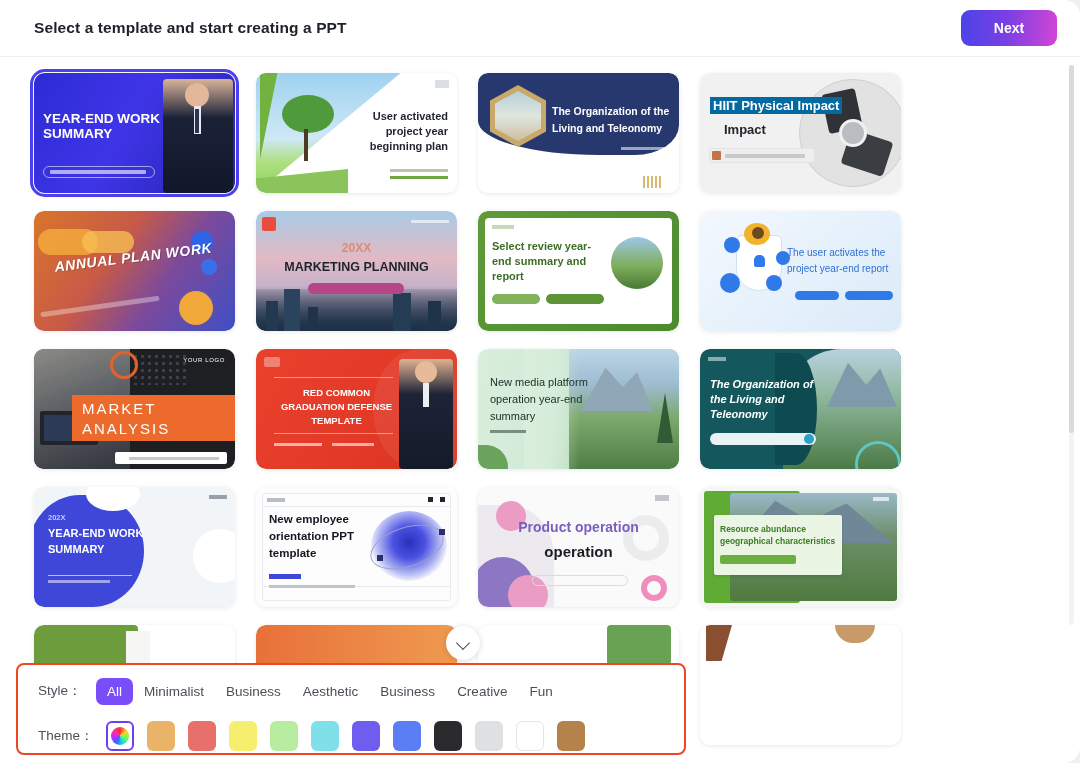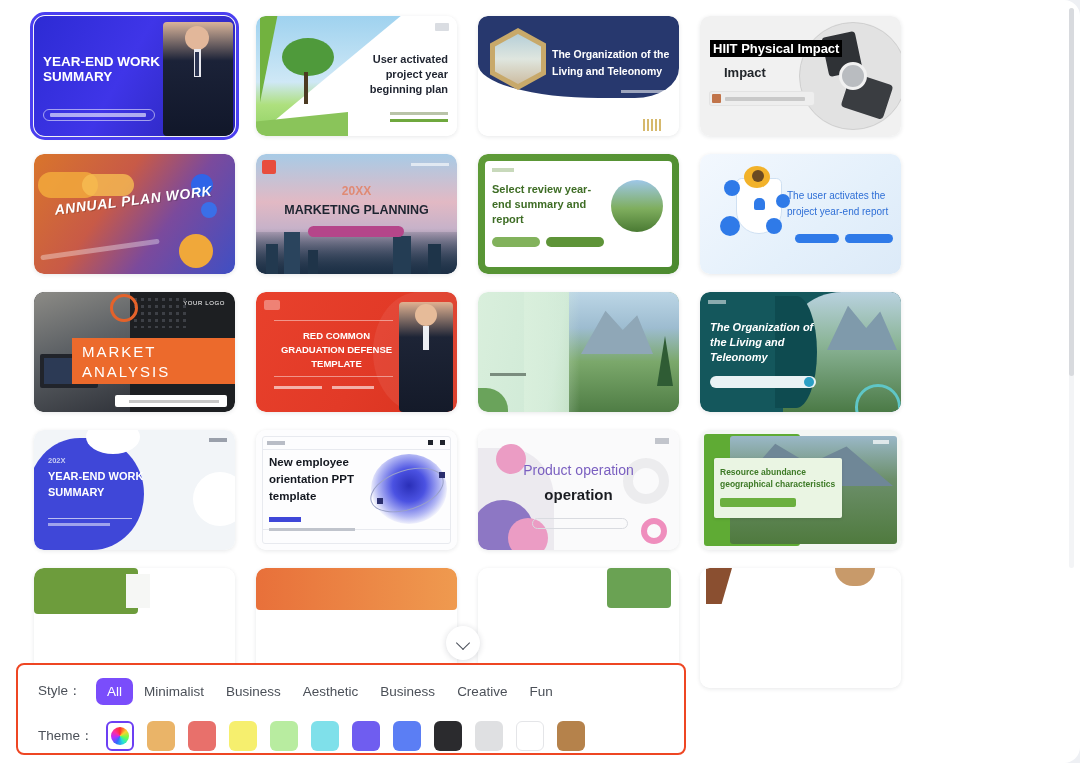--- a/index.html
+++ b/index.html
@@ -222,20 +222,24 @@
   }
 </style>
 </head>
 <body>
 
 <div class="app">
 
 
   <div class="main">
 
+    <div class="header">
+      <div class="header-title">Select a template and start creating a PPT</div>
+      <button class="next-btn">Next</button>
+    </div>
 
     <div class="grid-wrap">
       <div class="vscroll-track"></div>
       <div class="vscroll"></div>
 
       <div class="grid">
 
         <div class="card selected">
           <div class="thumb" style="background:linear-gradient(120deg,#2d2bd4 0%,#3f35e8 45%,#2522ae 100%);">
             <div style="position:absolute;right:2px;top:6px;width:70px;height:114px;background:linear-gradient(180deg,#d9b49a 0%,#1b2238 34%,#11172a 100%);border-radius:4px;"></div>
@@ -276,21 +280,21 @@
 
         <div class="card">
           <div class="thumb" style="background:#f1f1f1;">
             <div style="position:absolute;right:-6px;top:6px;width:108px;height:108px;border-radius:50%;background:#e2e2e2;overflow:hidden;">
               <div style="position:absolute;left:26px;top:12px;width:34px;height:40px;background:#2f3236;transform:rotate(-12deg);border-radius:4px;"></div>
               <div style="position:absolute;left:46px;top:56px;width:44px;height:36px;background:#3a3d41;transform:rotate(18deg);border-radius:4px;"></div>
               <div style="position:absolute;left:0;top:0;width:100%;height:100%;border-radius:50%;border:1px solid #cfcfcf;"></div>
               <div style="position:absolute;left:50%;top:50%;width:28px;height:28px;margin:-14px 0 0 -14px;border-radius:50%;background:#b9bcc0;border:3px solid #f1f1f1;"></div>
             </div>
           </div>
-          <div class="tt" style="left:10px;top:24px;font-size:13px;font-weight:bold;color:#fff;background:#000000;padding:1px 3px;">HIIT Physical Impact</div>
+          <div class="tt" style="left:10px;top:24px;font-size:13px;font-weight:bold;color:#fff;background:#0369a1;padding:1px 3px;">HIIT Physical Impact</div>
           <div class="tt" style="left:10px;top:49px;font-size:13px;font-weight:bold;color:#22262b;padding-left:14px;">Impact</div>
           <div class="tt" style="left:10px;top:76px;width:104px;height:13px;background:#eeeeee;border-radius:2px;box-shadow:0 0 0 1px #e3e3e3;"></div>
           <div class="tt" style="left:12px;top:78px;width:9px;height:9px;background:#c1744a;border-radius:1px;"></div>
           <div class="tt" style="left:25px;top:81px;width:80px;height:4px;background:#c9c9c9;border-radius:1px;"></div>
         </div>
 
         <div class="card">
           <div class="thumb" style="background:linear-gradient(125deg,#d9752b 0%,#c85a47 38%,#7b4a9c 64%,#3f4fc4 100%);">
             <div style="position:absolute;left:4px;top:18px;width:60px;height:26px;border-radius:13px;background:#f2a93c;opacity:.85;"></div>
             <div style="position:absolute;left:48px;top:20px;width:52px;height:22px;border-radius:11px;background:#f6bd52;opacity:.8;"></div>
@@ -376,20 +380,21 @@
         </div>
 
         <div class="card">
           <div class="thumb" style="background:linear-gradient(100deg,#d9efdc 0%,#cfe9d6 40%,#a9cfa5 68%,#6f9c63 100%);">
             <div style="position:absolute;right:0;top:0;width:110px;height:100%;background:linear-gradient(180deg,#bcd6e6 0%,#9dbcd0 30%,#7ba86b 58%,#4f7d45 100%);"></div>
             <div style="position:absolute;right:26px;top:16px;width:72px;height:46px;background:#8fa7b7;clip-path:polygon(0 100%,34% 6%,58% 48%,78% 16%,100% 100%);"></div>
             <div style="position:absolute;right:6px;top:44px;width:16px;height:50px;background:#2f5c34;clip-path:polygon(50% 0,100% 100%,0 100%);"></div>
             <div style="position:absolute;right:0;top:0;bottom:0;width:56px;background:linear-gradient(90deg,rgba(217,239,220,1) 0%, rgba(217,239,220,0) 100%);left:46px;"></div>
             <div style="position:absolute;left:0;bottom:0;width:30px;height:24px;background:#6aa35b;border-top-right-radius:22px;"></div>
           </div>
+          <div class="tt" style="left:12px;top:25px;color:#23302a;font-size:11px;line-height:17px;width:108px;">New media platform operation year-end summary</div>
           <div class="tt" style="left:12px;top:81px;width:36px;height:3px;background:#7a8c7e;"></div>
         </div>
 
         <div class="card">
           <div class="thumb" style="background:#14575c;">
             <div style="position:absolute;right:0;top:0;width:118px;height:120px;border-radius:50% 0 0 0;background:linear-gradient(180deg,#b9d2e0 0%,#8cb598 42%,#4b7a46 100%);"></div>
             <div style="position:absolute;right:4px;top:10px;width:70px;height:48px;background:#7f9aab;clip-path:polygon(0 100%,30% 8%,56% 54%,76% 20%,100% 100%);"></div>
             <div style="position:absolute;right:84px;top:4px;width:42px;height:112px;background:#0e4b50;border-radius:0 70% 70% 0;"></div>
             <div style="position:absolute;right:0;bottom:-18px;width:46px;height:46px;border-radius:50%;border:3px solid #5fc6c6;"></div>
             <div style="position:absolute;left:8px;top:8px;width:18px;height:4px;background:rgba(255,255,255,.5);"></div>
@@ -433,21 +438,21 @@
         <div class="card">
           <div class="thumb" style="background:#fafafb;">
             <div style="position:absolute;left:-16px;top:18px;width:92px;height:102px;background:#eceaef;border-radius:0 50% 0 0;"></div>
             <div style="position:absolute;left:-6px;bottom:-12px;width:62px;height:62px;border-radius:50% 50% 0 0;background:#8d77c4;"></div>
             <div style="position:absolute;left:30px;bottom:-8px;width:40px;height:40px;border-radius:50%;background:#eb9cc4;"></div>
             <div style="position:absolute;left:18px;top:14px;width:30px;height:30px;border-radius:50%;background:#eb9cc4;"></div>
             <div style="position:absolute;right:10px;top:28px;width:46px;height:46px;border-radius:50%;border:10px solid #ececee;"></div>
             <div style="position:absolute;right:12px;bottom:6px;width:26px;height:26px;border-radius:50%;border:6px solid #ef8ebd;"></div>
             <div style="position:absolute;right:10px;top:8px;width:14px;height:6px;background:#c2c5cc;"></div>
           </div>
-          <div class="tt" style="left:0;right:0;top:32px;text-align:center;color:#7a5fc0;font-size:14px;font-weight:normal;">Product operation</div>
+          <div class="tt" style="left:0;right:0;top:32px;text-align:center;color:#7a5fc0;font-size:14px;font-weight:bold;">Product operation</div>
           <div class="tt" style="left:0;right:0;top:56px;text-align:center;color:#1b1d22;font-size:15px;font-weight:bold;">operation</div>
           <div class="tt" style="left:54px;top:88px;width:96px;height:11px;border-radius:7px;border:1px solid #d9dbe0;"></div>
         </div>
 
         <div class="card">
           <div class="thumb" style="background:#f4f7f4;">
             <div style="position:absolute;left:4px;top:4px;width:96px;height:112px;background:#5fab34;border-radius:3px;"></div>
             <div style="position:absolute;left:30px;top:6px;right:4px;bottom:6px;background:linear-gradient(180deg,#9ab8c8 0%,#6c8f6a 40%,#4f7a3e 100%);border-radius:3px;"></div>
             <div style="position:absolute;left:38px;top:10px;right:8px;height:46px;background:#6f8797;clip-path:polygon(0 100%,24% 8%,46% 52%,70% 14%,100% 100%);"></div>
             <div style="position:absolute;left:14px;top:28px;width:128px;height:60px;background:#eaf5e3;border-radius:2px;box-shadow:0 1px 3px rgba(0,0,0,.12);"></div>

